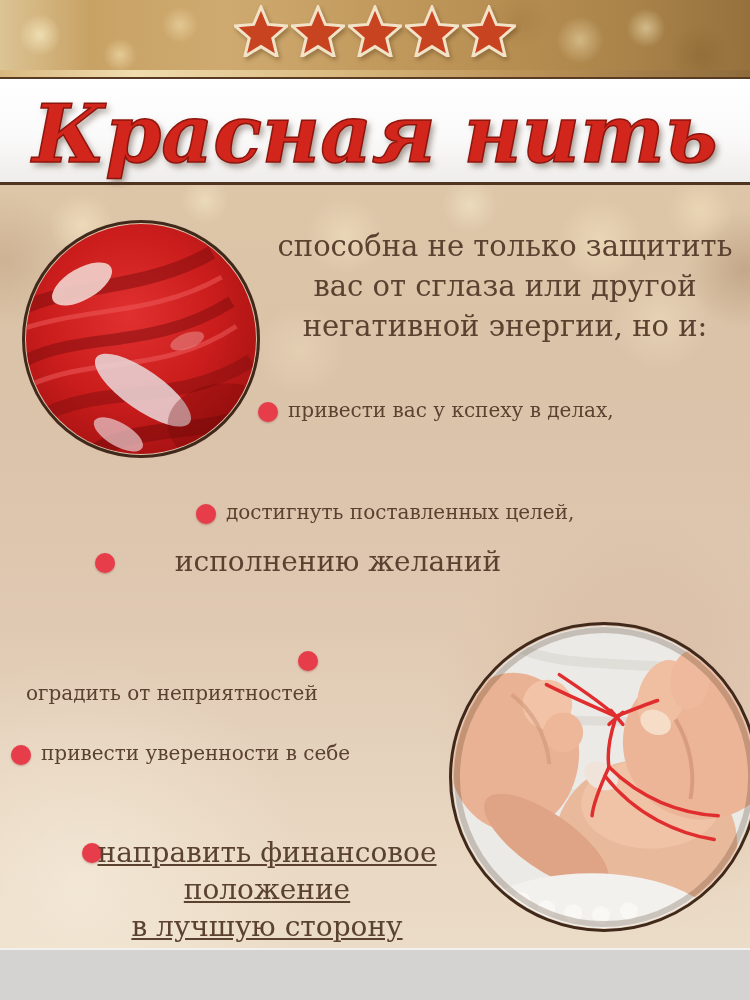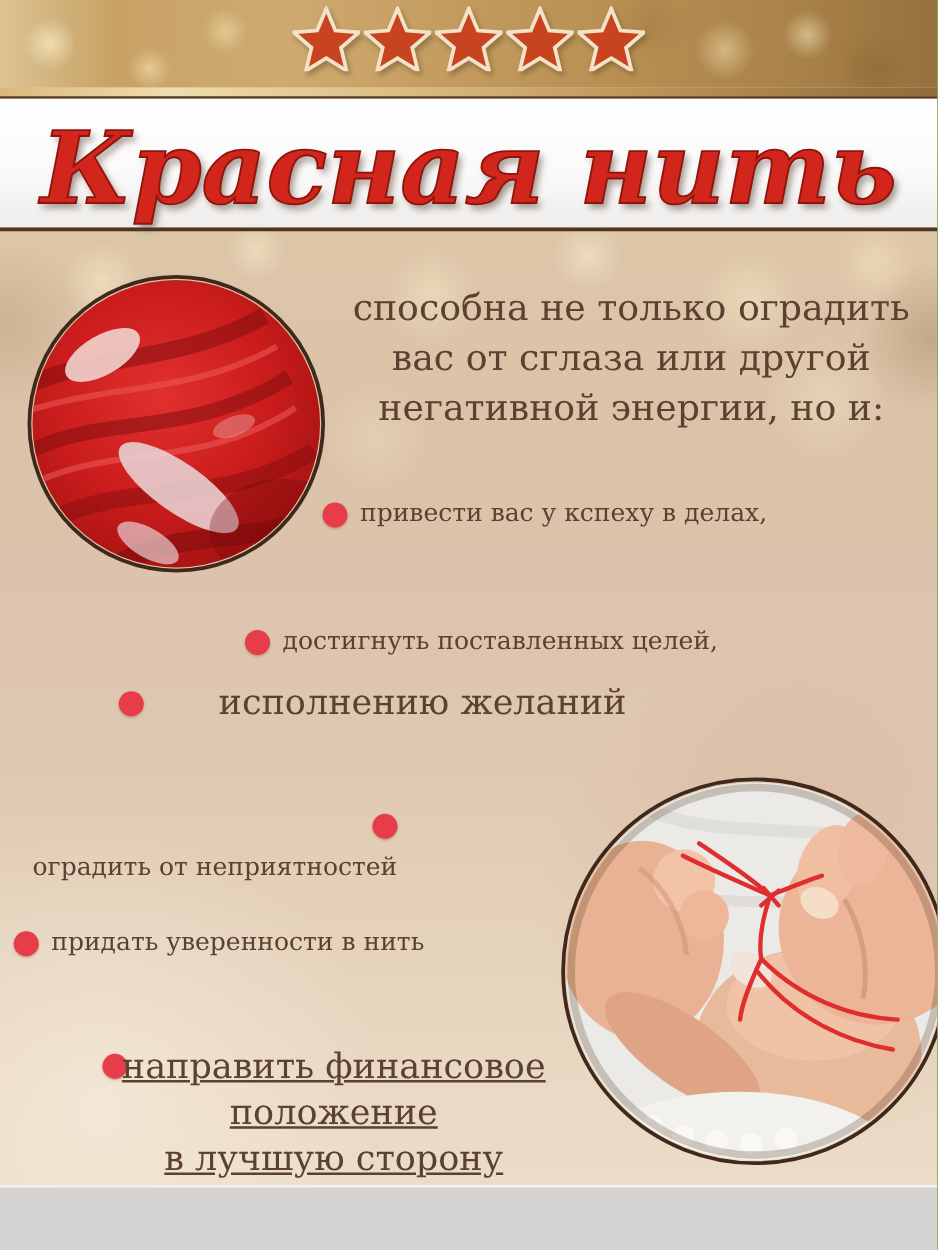--- a/index.html
+++ b/index.html
@@ -1,19 +1,19 @@
 <!DOCTYPE html>
 <html style="--title-red: #d2251c; --star-fill: #c8431f; --star-outline: #f2e3c8; --body-text: #5a4130; --bullet-dot: #e73c49; --banner-bg: #fbfafa; --gold-band-base: #c2995f; --page-beige: #dcc5a8; --bottom-bar: #d4d3d1; --circle-ring: #40291a;"><head>
 <meta charset="utf-8">
 <style>
   html,body{margin:0;padding:0;background:#888;}
   .poster{
     position:relative;width:750px;height:1000px;overflow:hidden;
     font-family:"DejaVu Serif", serif;
-    background:#84cc16;
+    background:#ffffff;
   }
   
   .bg{
     position:absolute;inset:0;
     background-image:
       radial-gradient(circle 46px at  82px 225px, rgba(250,236,200,.55), transparent 70%),
       radial-gradient(circle 34px at 205px 200px, rgba(250,238,205,.50), transparent 70%),
       radial-gradient(circle 55px at 345px 235px, rgba(249,236,202,.45), transparent 70%),
       radial-gradient(circle 40px at 470px 205px, rgba(250,240,210,.50), transparent 70%),
       radial-gradient(circle 60px at 600px 240px, rgba(248,234,198,.50), transparent 70%),
@@ -173,21 +173,21 @@
         <ellipse cx="58" cy="62" rx="34" ry="16" fill="#f2d3cd" opacity=".9" transform="rotate(-30 58 62)"></ellipse>
         <ellipse cx="120" cy="170" rx="58" ry="20" fill="#ead9da" opacity=".85" transform="rotate(35 120 170)"></ellipse>
         <ellipse cx="95" cy="215" rx="28" ry="12" fill="#e8cfd2" opacity=".7" transform="rotate(30 95 215)"></ellipse>
         <ellipse cx="165" cy="120" rx="18" ry="8" fill="#e89a96" opacity=".5" transform="rotate(-20 165 120)"></ellipse>
         <ellipse cx="205" cy="205" rx="60" ry="42" fill="#6e0808" opacity=".3"></ellipse>
       </g>
     </svg>
   </div>
 
   <div class="intro">
-    <div>способна не только оградить</div>
+    <div>способна не только защитить</div>
     <div>вас от сглаза или другой</div>
     <div>негативной энергии, но и:</div>
   </div>
 
   <div class="b-row b1">
     <span class="dot"></span>
     <span>привести вас у кспеху в делах,</span>
   </div>
 
   <div class="b-row b2">
@@ -200,21 +200,21 @@
     <div>исполнению желаний</div>
   </div>
 
   <div class="b-row b4">
     <span class="dot"></span>
     <span>оградить от неприятностей</span>
   </div>
 
   <div class="b-row b5">
     <span class="dot"></span>
-    <span>придать уверенности в нить</span>
+    <span>привести уверенности в себе</span>
   </div>
 
   <span class="dot dot-abs b6-dot"></span>
   <div class="b6-text">
     <div>направить финансовое</div>
     <div>положение</div>
     <div>в лучшую сторону</div>
   </div>
 
   <div class="circle hands-circle">

